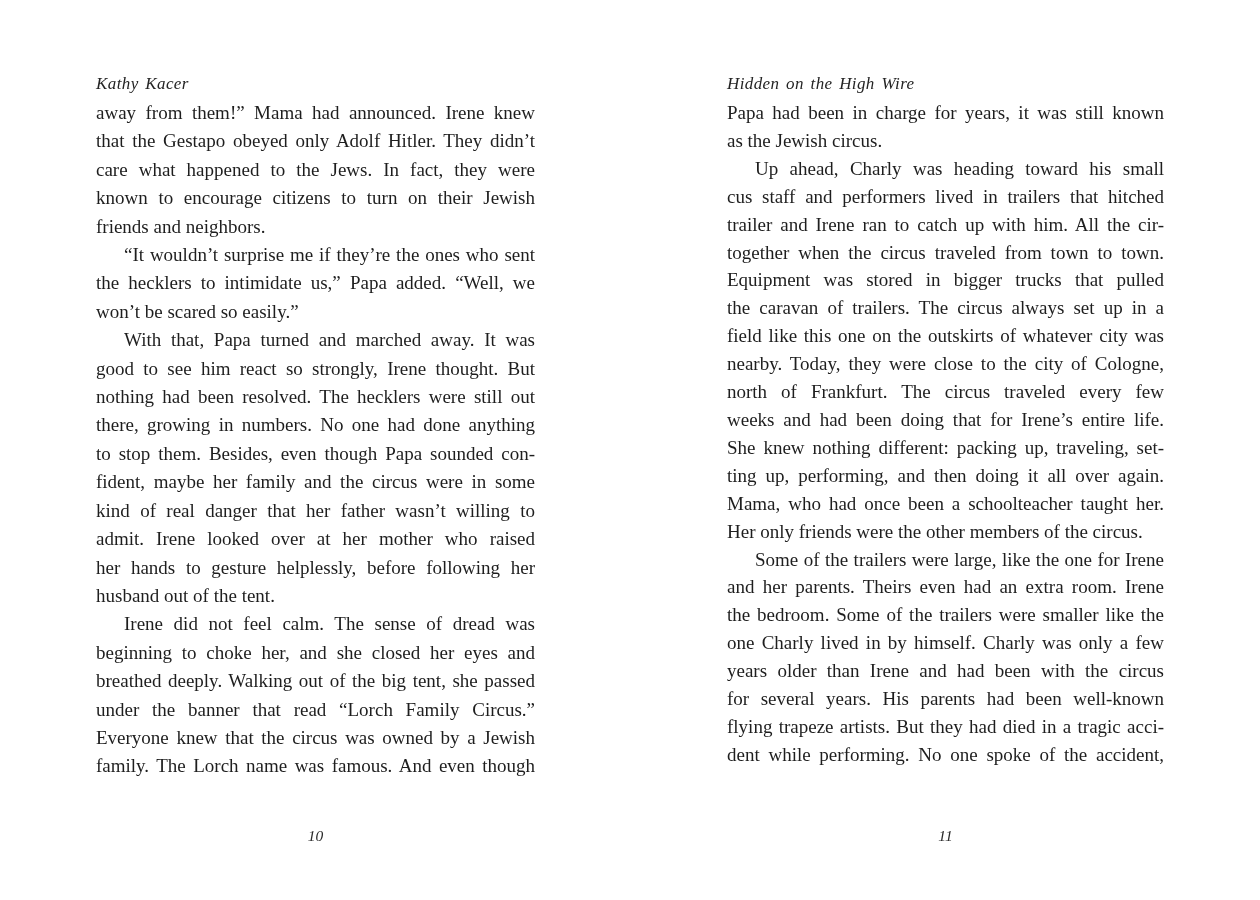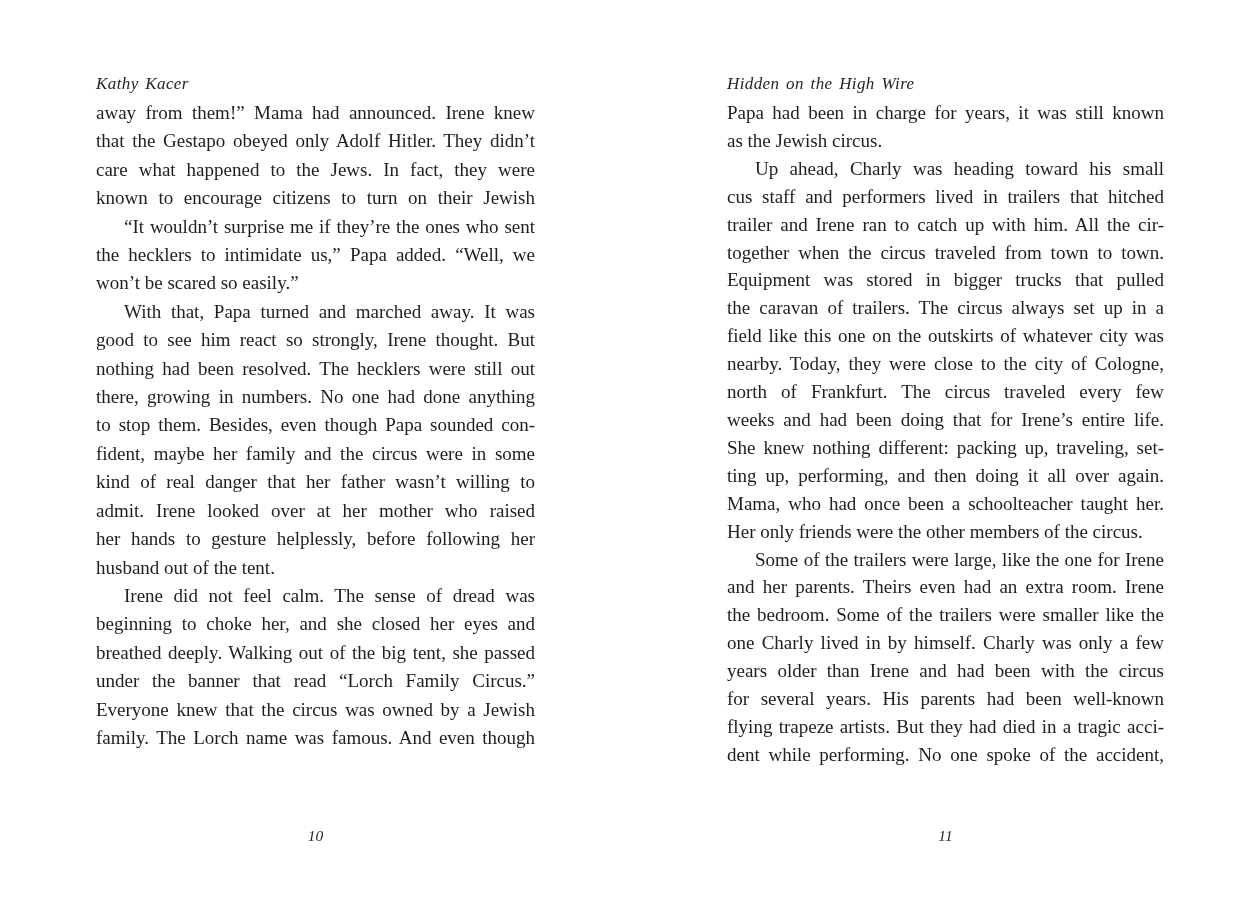--- a/index.html
+++ b/index.html
@@ -57,20 +57,21 @@
 
 <div class="spread">
 
   <div class="page left">
     <div class="running-head">Kathy Kacer</div>
     <div class="text-block">
         <div class="line">away from them!” Mama had announced. Irene knew</div>
         <div class="line">that the Gestapo obeyed only Adolf Hitler. They didn’t</div>
         <div class="line">care what happened to the Jews. In fact, they were</div>
         <div class="line">known to encourage citizens to turn on their Jewish</div>
+        <div class="line para-end">friends and neighbors.</div>
         <div class="line indent">“It wouldn’t surprise me if they’re the ones who sent</div>
         <div class="line">the hecklers to intimidate us,” Papa added. “Well, we</div>
         <div class="line para-end">won’t be scared so easily.”</div>
         <div class="line indent">With that, Papa turned and marched away. It was</div>
         <div class="line">good to see him react so strongly, Irene thought. But</div>
         <div class="line">nothing had been resolved. The hecklers were still out</div>
         <div class="line">there, growing in numbers. No one had done anything</div>
         <div class="line">to stop them. Besides, even though Papa sounded con-</div>
         <div class="line">fident, maybe her family and the circus were in some</div>
         <div class="line">kind of real danger that her father wasn’t willing to</div>

